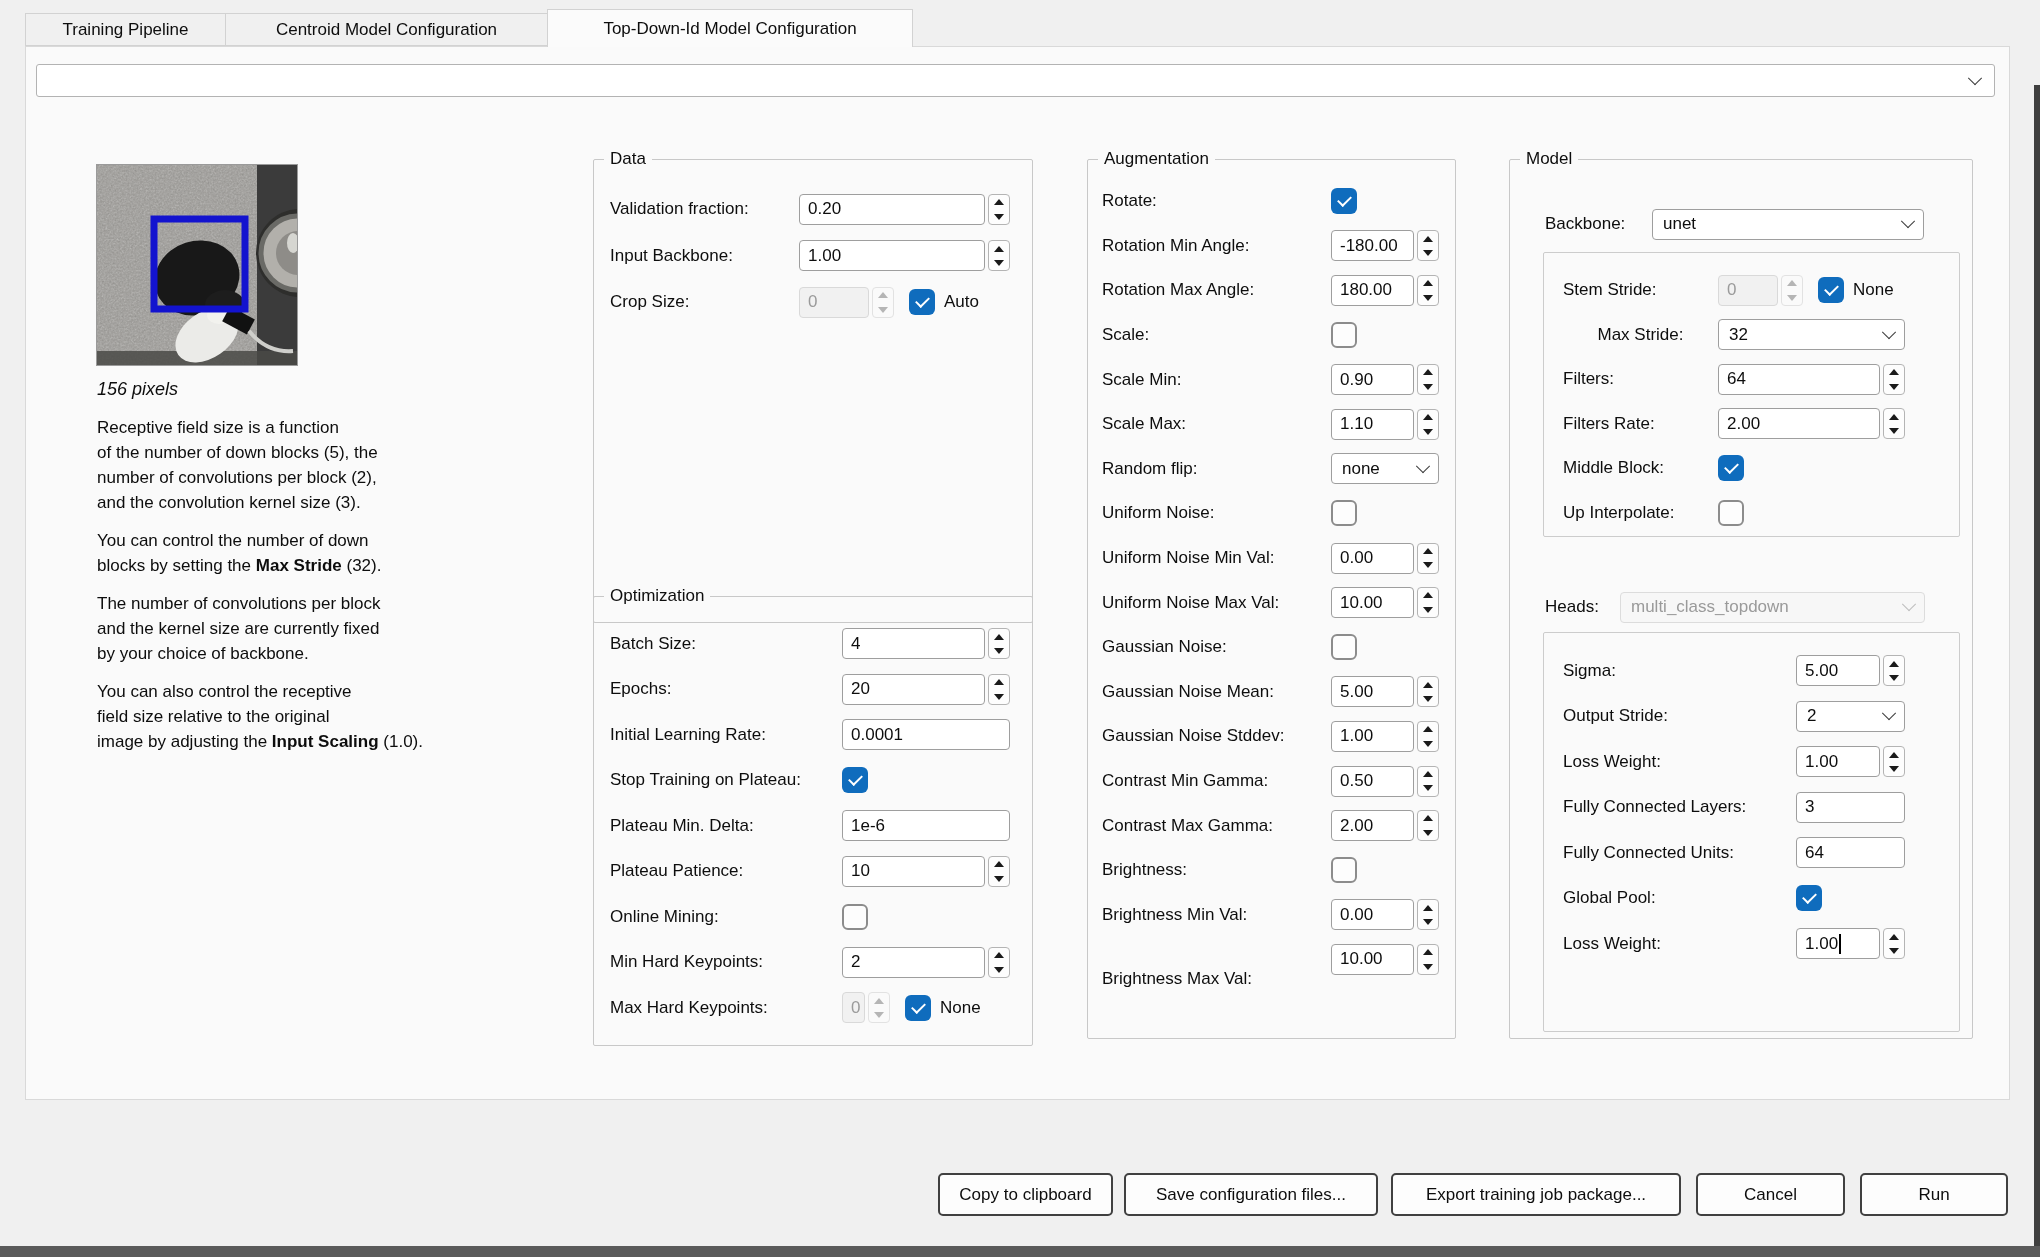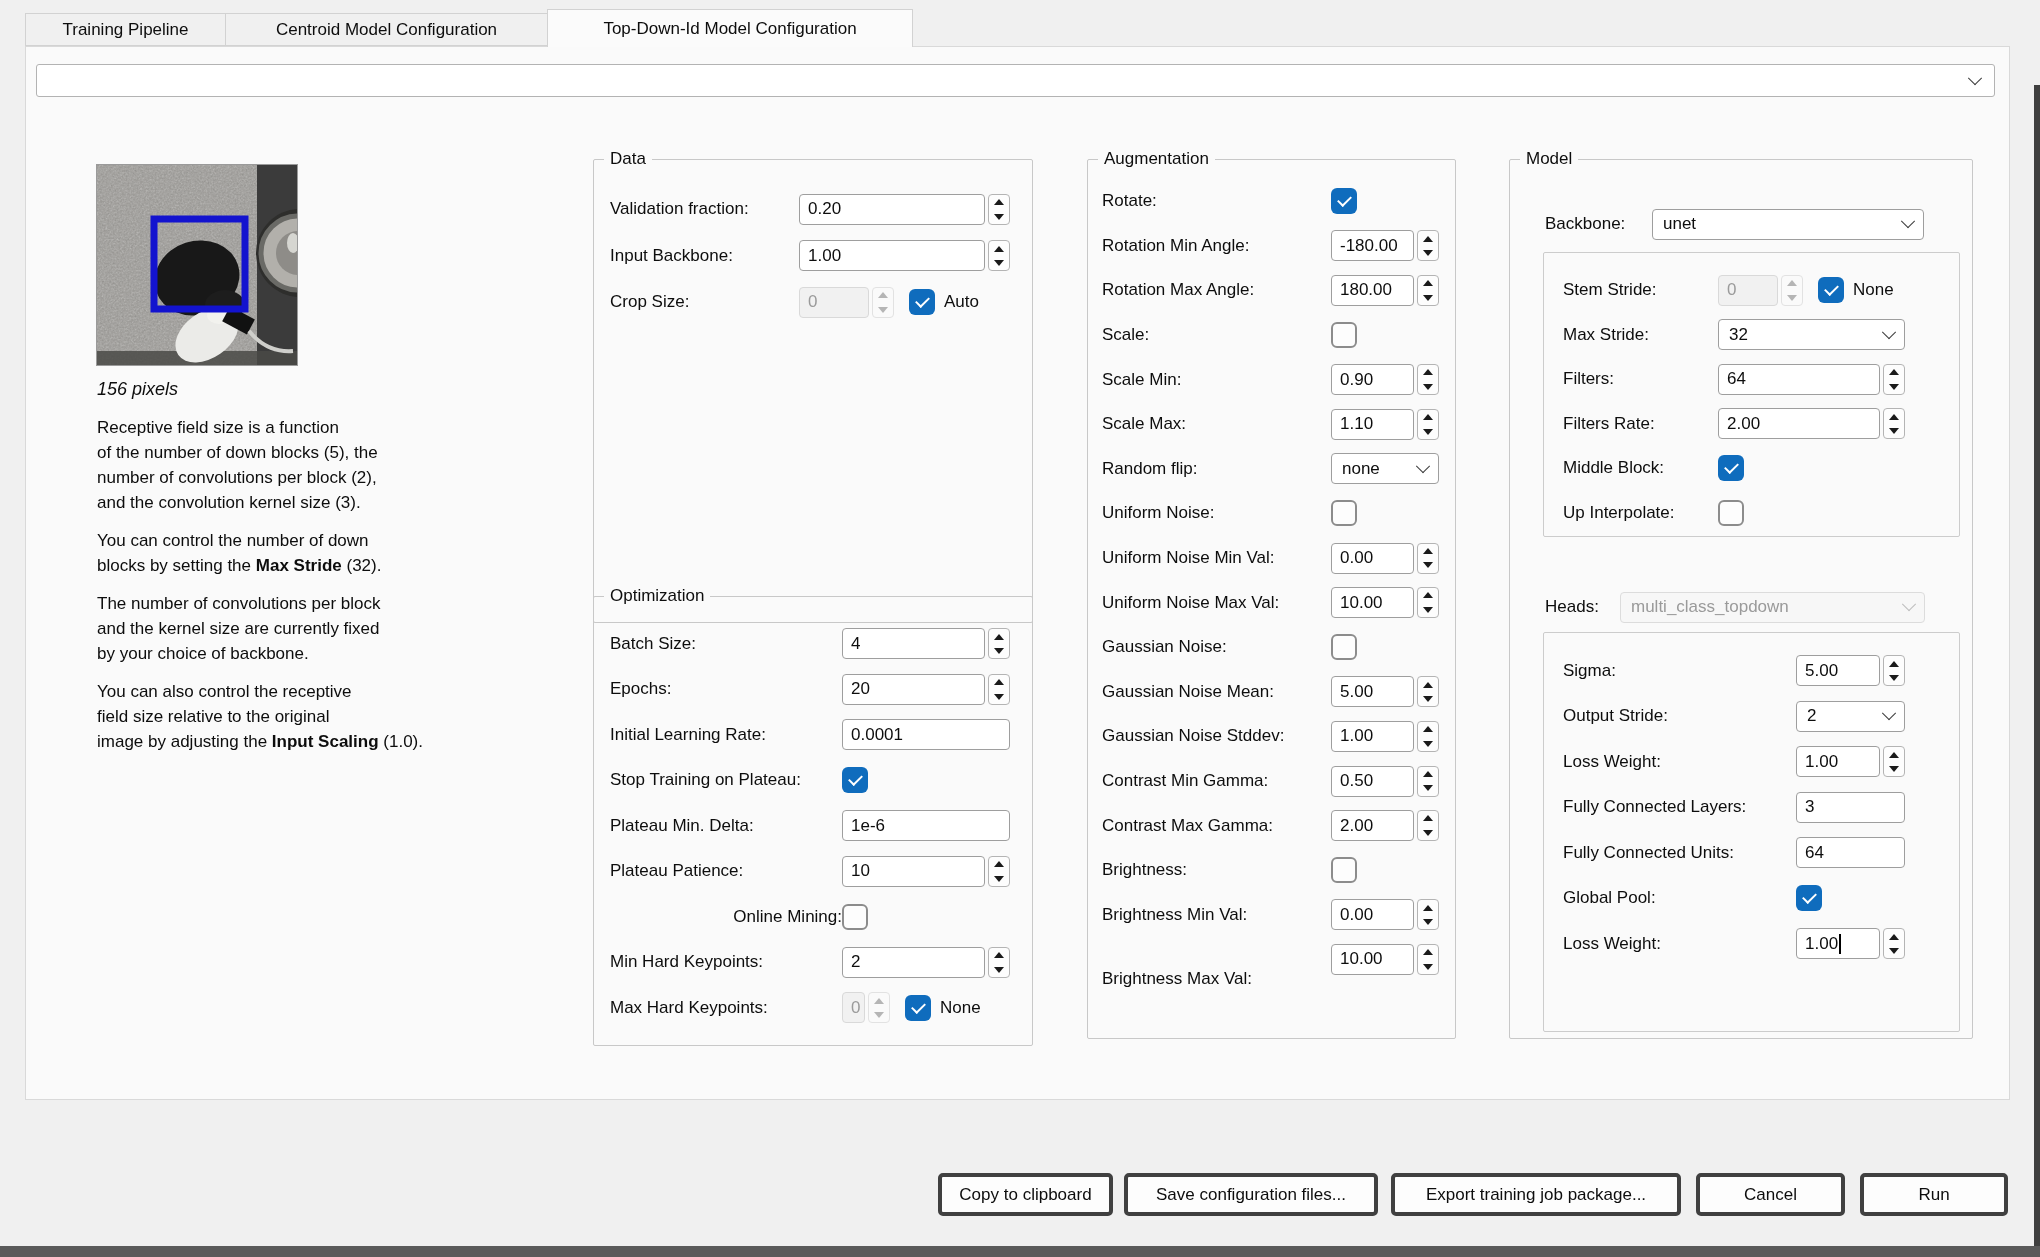--- a/index.html
+++ b/index.html
@@ -82,21 +82,21 @@
       align-items:center;justify-content:center;flex:0 0 auto;}
   .cb.checked{background:#0f6cbd;}
   .cb.unchecked{background:#fdfdfd;border:2px solid #8c8c8c;}
   .cb .mark{width:11px;height:6px;border-left:2px solid #fff;border-bottom:2px solid #fff;
       transform:rotate(-45deg) translate(1px,-1px);}
   .cb-label{font-size:17px;margin-left:9px;}
 
   .caret{display:inline-block;width:2px;height:20px;background:#000;margin-left:1px;}
 
   
-  .btn{position:absolute;top:1173px;height:43px;background:#fdfdfd;border:4px solid #404040;border-radius:5px;
+  .btn{position:absolute;top:1173px;height:43px;background:#fdfdfd;border:2px solid #404040;border-radius:5px;
        display:flex;align-items:center;justify-content:center;font-size:17px;box-sizing:border-box;cursor:default;}
   #btn-0{left:938px;width:175px;}
   #btn-1{left:1124px;width:254px;}
   #btn-2{left:1391px;width:290px;}
   #btn-3{left:1696px;width:149px;}
   #btn-4{left:1860px;width:148px;}
 
   
   #edge-right{position:absolute;right:0;top:85px;width:6px;height:1172px;background:#3f3f3f;}
   #edge-bottom{position:absolute;left:0;top:1246px;width:2040px;height:11px;background:#5a5a5a;}
@@ -310,21 +310,21 @@
                     <i class="tri-u"></i>
                   </div>
                   <div class="sbtn">
                     <i class="tri-d"></i>
                   </div>
                 </div>
               </div>
             </div>
           </div>
           <div class="row" style="height: 45.5px;">
-            <span class="lbl" style="width: 232px; text-align: right;">Online Mining:</span>
+            <span class="lbl" style="width: 232px;">Online Mining:</span>
             <div class="ctl">
               <span class="cb unchecked"></span>
             </div>
           </div>
           <div class="row" style="height: 45.5px;">
             <span class="lbl" style="width: 232px;">Min Hard Keypoints:</span>
             <div class="ctl" style="width: 168px;">
               <div class="spin">
                 <div class="sbox">
                   <span>2</span>
@@ -658,21 +658,21 @@
                       <i class="tri-d"></i>
                     </div>
                   </div>
                 </div>
                 <span class="cb checked" style="margin-left: 15px;">
                   <span class="mark"></span>
                 </span>
                 <span class="cb-label">None</span>
               </div>
             </div>
-            <div class="row" style="height: 44.5px;">
+            <div class="row" style="height: 44.5px; text-align: center;">
               <span class="lbl" style="width: 155px;">Max Stride:</span>
               <div class="ctl" style="width: 187px;">
                 <div class="combo">
                   <span>32</span>
                   <span class="chev"></span>
                 </div>
               </div>
             </div>
             <div class="row" style="height: 44.5px;">
               <span class="lbl" style="width: 155px;">Filters:</span>

